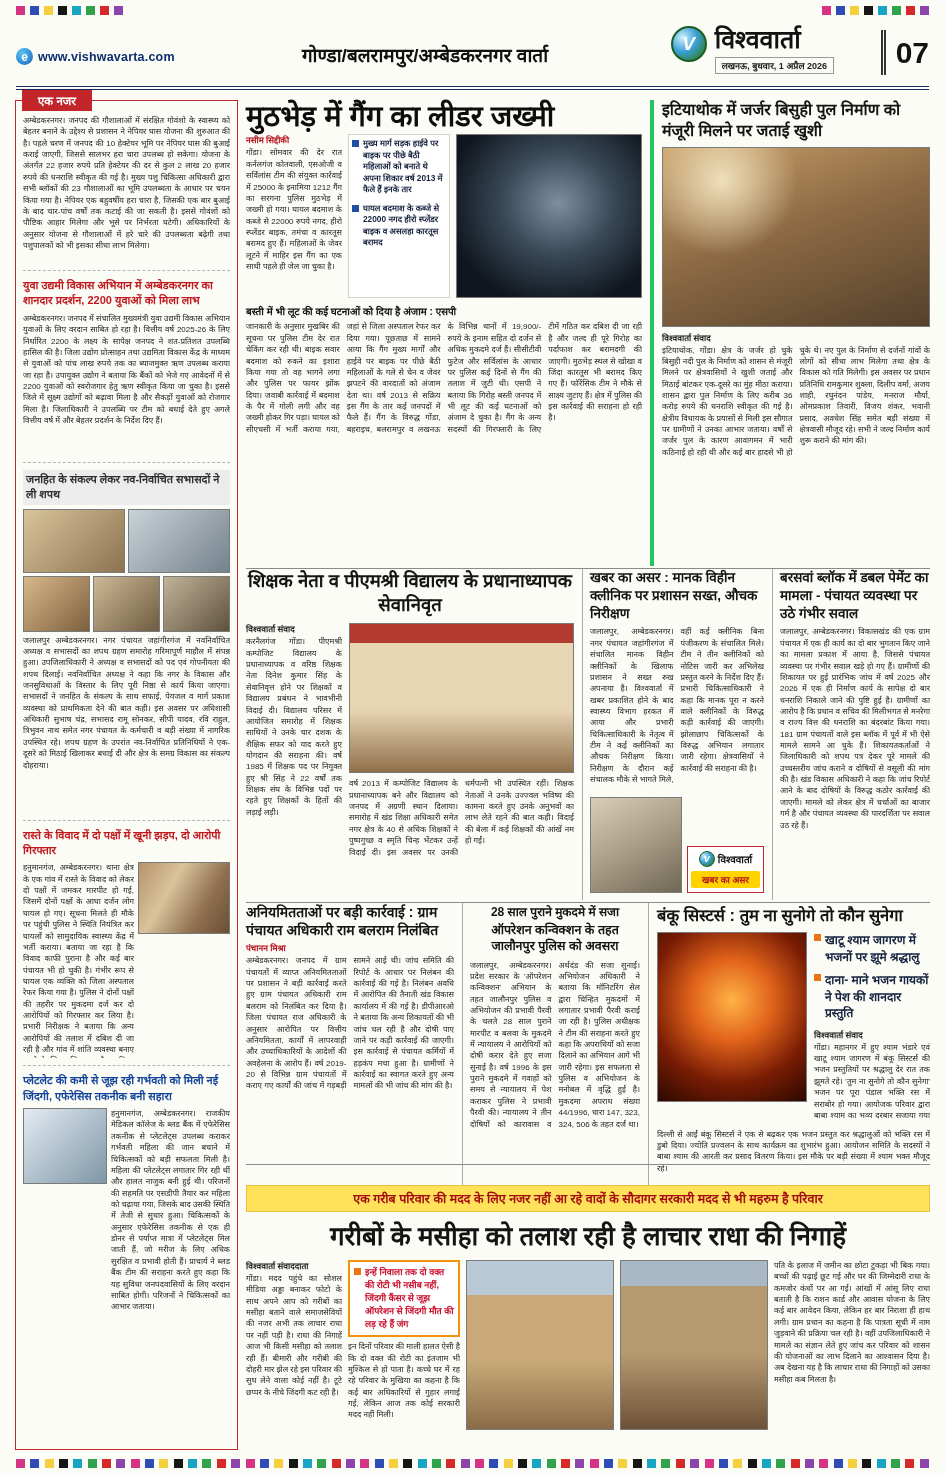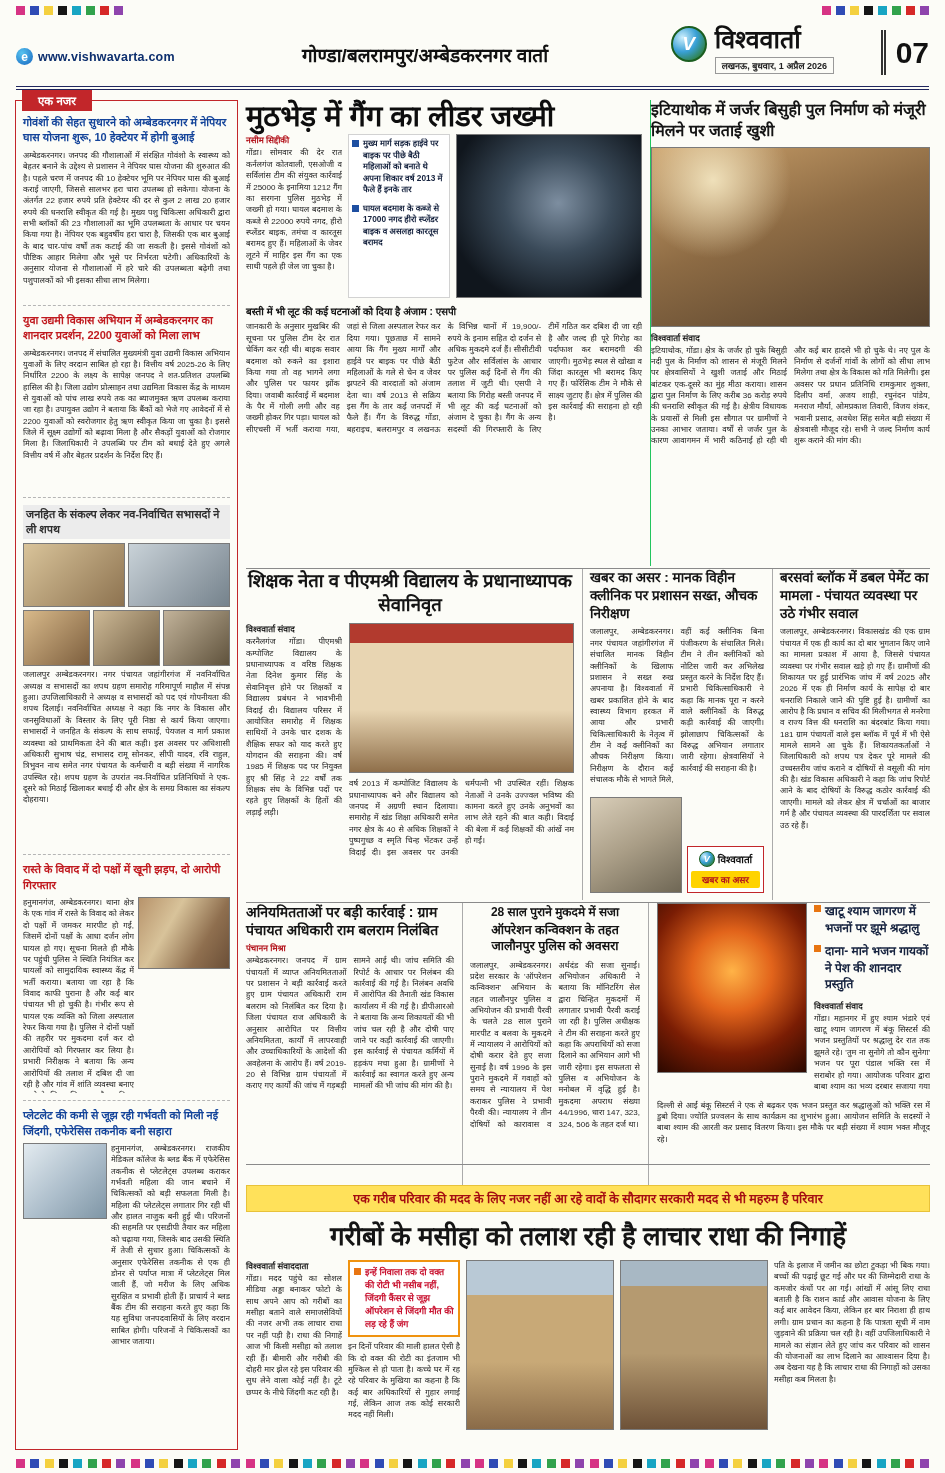--- a/index.html
+++ b/index.html
@@ -79,21 +79,21 @@
 .bullets{width:102px;flex:none;border:1px solid #d2d2d2;padding:3px;background:#fff;}
 .bullet{display:flex;gap:4px;margin-bottom:7px;}
 .sq{flex:none;width:7px;height:7px;background:#1e4fa1;margin-top:2px;}
 .sq.o{background:#e87511;}
 .bullet p{font-size:8.3px;font-weight:bold;line-height:1.38;text-align:left;color:#16233f;}
 .lead-photo{flex:1;}
 .inset-head{font-size:10px;font-weight:800;margin:6px 0 3px;}
 .lead .cols4{height:200px;}
 
 
-.bridge{position:absolute;left:404px;right:0;top:0;height:100%;border-left:1px solid #22c55e;padding-left:0;}
+.bridge{position:absolute;left:404px;right:0;top:0;height:100%;border-left:4px solid #22c55e;padding-left:8px;}
 .bridge h2{font-size:16px;font-weight:800;line-height:1.3;margin-bottom:5px;}
 .bridge-photo{height:180px;margin-bottom:5px;}
 .bridge .cols2{height:208px;}
 
 
 .teacher{position:absolute;left:0;top:0;width:328px;height:100%;}
 .teacher h2{font-size:18.5px;font-weight:800;text-align:center;line-height:1.28;margin-bottom:7px;}
 .teach-flex{display:flex;gap:7px;}
 .tcolA{width:96px;flex:none;}
 .tcolA .body-text{height:260px;}
@@ -182,21 +182,20 @@
         <div class="brand-date">लखनऊ, बुधवार, 1 अप्रैल 2026</div>
       </div>
     </div>
     <div class="pageno">07</div>
   </header>
 
   <aside class="og">
     <div class="og-tab">एक नजर</div>
 
     <article>
-      <h3 class="og-h blue">गोवंशों की सेहत सुधारने को अम्बेडकरनगर में नेपियर घास योजना शुरू, 10 हेक्टेयर में होगी बुआई</h3>
       <p class="body-text" style="height:148px;">अम्बेडकरनगर। जनपद की गौशालाओं में संरक्षित गोवंशो के स्वास्थ्य को बेहतर बनाने के उद्देश्य से प्रशासन ने नेपियर घास योजना की शुरुआत की है। पहले चरण में जनपद की 10 हेक्टेयर भूमि पर नेपियर घास की बुआई कराई जाएगी, जिससे सालभर हरा चारा उपलब्ध हो सकेगा। योजना के अंतर्गत 22 हजार रुपये प्रति हेक्टेयर की दर से कुल 2 लाख 20 हजार रुपये की धनराशि स्वीकृत की गई है। मुख्य पशु चिकित्सा अधिकारी द्वारा सभी ब्लॉकों की 23 गौशालाओं का भूमि उपलब्धता के आधार पर चयन किया गया है। नेपियर एक बहुवर्षीय हरा चारा है, जिसकी एक बार बुआई के बाद चार-पांच वर्षों तक कटाई की जा सकती है। इससे गोवंशों को पौष्टिक आहार मिलेगा और भूसे पर निर्भरता घटेगी। अधिकारियों के अनुसार योजना से गौशालाओं में हरे चारे की उपलब्धता बढ़ेगी तथा पशुपालकों को भी इसका सीधा लाभ मिलेगा।</p>
     </article>
     <div class="og-sep"></div>
 
     <article>
       <h3 class="og-h red">युवा उद्यमी विकास अभियान में अम्बेडकरनगर का शानदार प्रदर्शन, 2200 युवाओं को मिला लाभ</h3>
       <p class="body-text" style="height:142px;">अम्बेडकरनगर। जनपद में संचालित मुख्यमंत्री युवा उद्यमी विकास अभियान युवाओं के लिए वरदान साबित हो रहा है। वित्तीय वर्ष 2025-26 के लिए निर्धारित 2200 के लक्ष्य के सापेक्ष जनपद ने शत-प्रतिशत उपलब्धि हासिल की है। जिला उद्योग प्रोत्साहन तथा उद्यमिता विकास केंद्र के माध्यम से युवाओं को पांच लाख रुपये तक का ब्याजमुक्त ऋण उपलब्ध कराया जा रहा है। उपायुक्त उद्योग ने बताया कि बैंकों को भेजे गए आवेदनों में से 2200 युवाओं को स्वरोजगार हेतु ऋण स्वीकृत किया जा चुका है। इससे जिले में सूक्ष्म उद्योगों को बढ़ावा मिला है और सैकड़ों युवाओं को रोजगार मिला है। जिलाधिकारी ने उपलब्धि पर टीम को बधाई देते हुए अगले वित्तीय वर्ष में और बेहतर प्रदर्शन के निर्देश दिए हैं।</p>
     </article>
     <div class="og-sep"></div>
 
@@ -243,21 +242,21 @@
             <div class="byline red">नसीम सिद्दीकी</div>
             <p class="body-text" style="height:148px;">गोंडा। सोमवार की देर रात कर्नलगंज कोतवाली, एसओजी व सर्विलांस टीम की संयुक्त कार्रवाई में 25000 के इनामिया 1212 गैंग का सरगना पुलिस मुठभेड़ में जख्मी हो गया। घायल बदमाश के कब्जे से 22000 रुपये नगद, हीरो स्प्लेंडर बाइक, तमंचा व कारतूस बरामद हुए हैं। महिलाओं के जेवर लूटने में माहिर इस गैंग का एक साथी पहले ही जेल जा चुका है।</p>
           </div>
           <div class="bullets">
             <div class="bullet">
               <span class="sq"></span>
               <p>मुख्य मार्ग सड़क हाईवे पर बाइक पर पीछे बैठी महिलाओं को बनाते थे अपना शिकार वर्ष 2013 में फैले हैं इनके तार</p>
             </div>
             <div class="bullet">
               <span class="sq"></span>
-              <p>घायल बदमाश के कब्जे से 17000 नगद हीरो स्प्लेंडर बाइक व असलहा कारतूस बरामद</p>
+              <p>घायल बदमाश के कब्जे से 22000 नगद हीरो स्प्लेंडर बाइक व असलहा कारतूस बरामद</p>
             </div>
           </div>
           <div class="photo ph-night lead-photo"></div>
         </div>
         <div class="inset-head">बस्ती में भी लूट की कई घटनाओं को दिया है अंजाम : एसपी</div>
         <p class="body-text cols4">जानकारी के अनुसार मुखबिर की सूचना पर पुलिस टीम देर रात चेकिंग कर रही थी। बाइक सवार बदमाश को रुकने का इशारा किया गया तो वह भागने लगा और पुलिस पर फायर झोंक दिया। जवाबी कार्रवाई में बदमाश के पैर में गोली लगी और वह जख्मी होकर गिर पड़ा। घायल को सीएचसी में भर्ती कराया गया, जहां से जिला अस्पताल रेफर कर दिया गया। पूछताछ में सामने आया कि गैंग मुख्य मार्गों और हाईवे पर बाइक पर पीछे बैठी महिलाओं के गले से चेन व जेवर झपटने की वारदातों को अंजाम देता था। वर्ष 2013 से सक्रिय इस गैंग के तार कई जनपदों में फैले हैं। गैंग के विरुद्ध गोंडा, बहराइच, बलरामपुर व लखनऊ के विभिन्न थानों में 19,900/- रुपये के इनाम सहित दो दर्जन से अधिक मुकदमे दर्ज हैं। सीसीटीवी फुटेज और सर्विलांस के आधार पर पुलिस कई दिनों से गैंग की तलाश में जुटी थी। एसपी ने बताया कि गिरोह बस्ती जनपद में भी लूट की कई घटनाओं को अंजाम दे चुका है। गैंग के अन्य सदस्यों की गिरफ्तारी के लिए टीमें गठित कर दबिश दी जा रही है और जल्द ही पूरे गिरोह का पर्दाफाश कर बरामदगी की जाएगी। मुठभेड़ स्थल से खोखा व जिंदा कारतूस भी बरामद किए गए हैं। फॉरेंसिक टीम ने मौके से साक्ष्य जुटाए हैं। क्षेत्र में पुलिस की इस कार्रवाई की सराहना हो रही है।</p>
       </div>
 
       <div class="bridge">
         <h2>इटियाथोक में जर्जर बिसुही पुल निर्माण को मंजूरी मिलने पर जताई खुशी</h2>
@@ -310,20 +309,21 @@
         <p class="body-text cols2">अम्बेडकरनगर। जनपद में ग्राम पंचायतों में व्याप्त अनियमितताओं पर प्रशासन ने बड़ी कार्रवाई करते हुए ग्राम पंचायत अधिकारी राम बलराम को निलंबित कर दिया है। जिला पंचायत राज अधिकारी के अनुसार आरोपित पर वित्तीय अनियमितता, कार्यों में लापरवाही और उच्चाधिकारियों के आदेशों की अवहेलना के आरोप हैं। वर्ष 2019-20 से विभिन्न ग्राम पंचायतों में कराए गए कार्यों की जांच में गड़बड़ी सामने आई थी। जांच समिति की रिपोर्ट के आधार पर निलंबन की कार्रवाई की गई है। निलंबन अवधि में आरोपित की तैनाती खंड विकास कार्यालय में की गई है। डीपीआरओ ने बताया कि अन्य शिकायतों की भी जांच चल रही है और दोषी पाए जाने पर कड़ी कार्रवाई की जाएगी। इस कार्रवाई से पंचायत कर्मियों में हड़कंप मचा हुआ है। ग्रामीणों ने कार्रवाई का स्वागत करते हुए अन्य मामलों की भी जांच की मांग की है।</p>
       </div>
 
       <div class="convict">
         <div class="kicker">28 साल पुराने मुकदमे में सजा</div>
         <h3>ऑपरेशन कन्विक्शन के तहत जालौनपुर पुलिस को अवसरा</h3>
         <p class="body-text cols2">जलालपुर, अम्बेडकरनगर। प्रदेश सरकार के 'ऑपरेशन कन्विक्शन' अभियान के तहत जालौनपुर पुलिस व अभियोजन की प्रभावी पैरवी के चलते 28 साल पुराने मारपीट व बलवा के मुकदमे में न्यायालय ने आरोपियों को दोषी करार देते हुए सजा सुनाई है। वर्ष 1996 के इस पुराने मुकदमे में गवाहों को समय से न्यायालय में पेश कराकर पुलिस ने प्रभावी पैरवी की। न्यायालय ने तीन दोषियों को कारावास व अर्थदंड की सजा सुनाई। अभियोजन अधिकारी ने बताया कि मॉनिटरिंग सेल द्वारा चिन्हित मुकदमों में लगातार प्रभावी पैरवी कराई जा रही है। पुलिस अधीक्षक ने टीम की सराहना करते हुए कहा कि अपराधियों को सजा दिलाने का अभियान आगे भी जारी रहेगा। इस सफलता से पुलिस व अभियोजन के मनोबल में वृद्धि हुई है। मुकदमा अपराध संख्या 44/1996, धारा 147, 323, 324, 506 के तहत दर्ज था।</p>
       </div>
 
       <div class="banku">
+        <h2>बंकू सिस्टर्स : तुम ना सुनोगे तो कौन सुनेगा</h2>
         <div class="banku-flex">
           <div class="photo ph-singers"></div>
           <div class="banku-right">
             <div class="bullet">
               <span class="sq o"></span>
               <p>खाटू श्याम जागरण में भजनों पर झूमे श्रद्धालु</p>
             </div>
             <div class="bullet">
               <span class="sq o"></span>
               <p>दाना- माने भजन गायकों ने पेश की शानदार प्रस्तुति</p>

